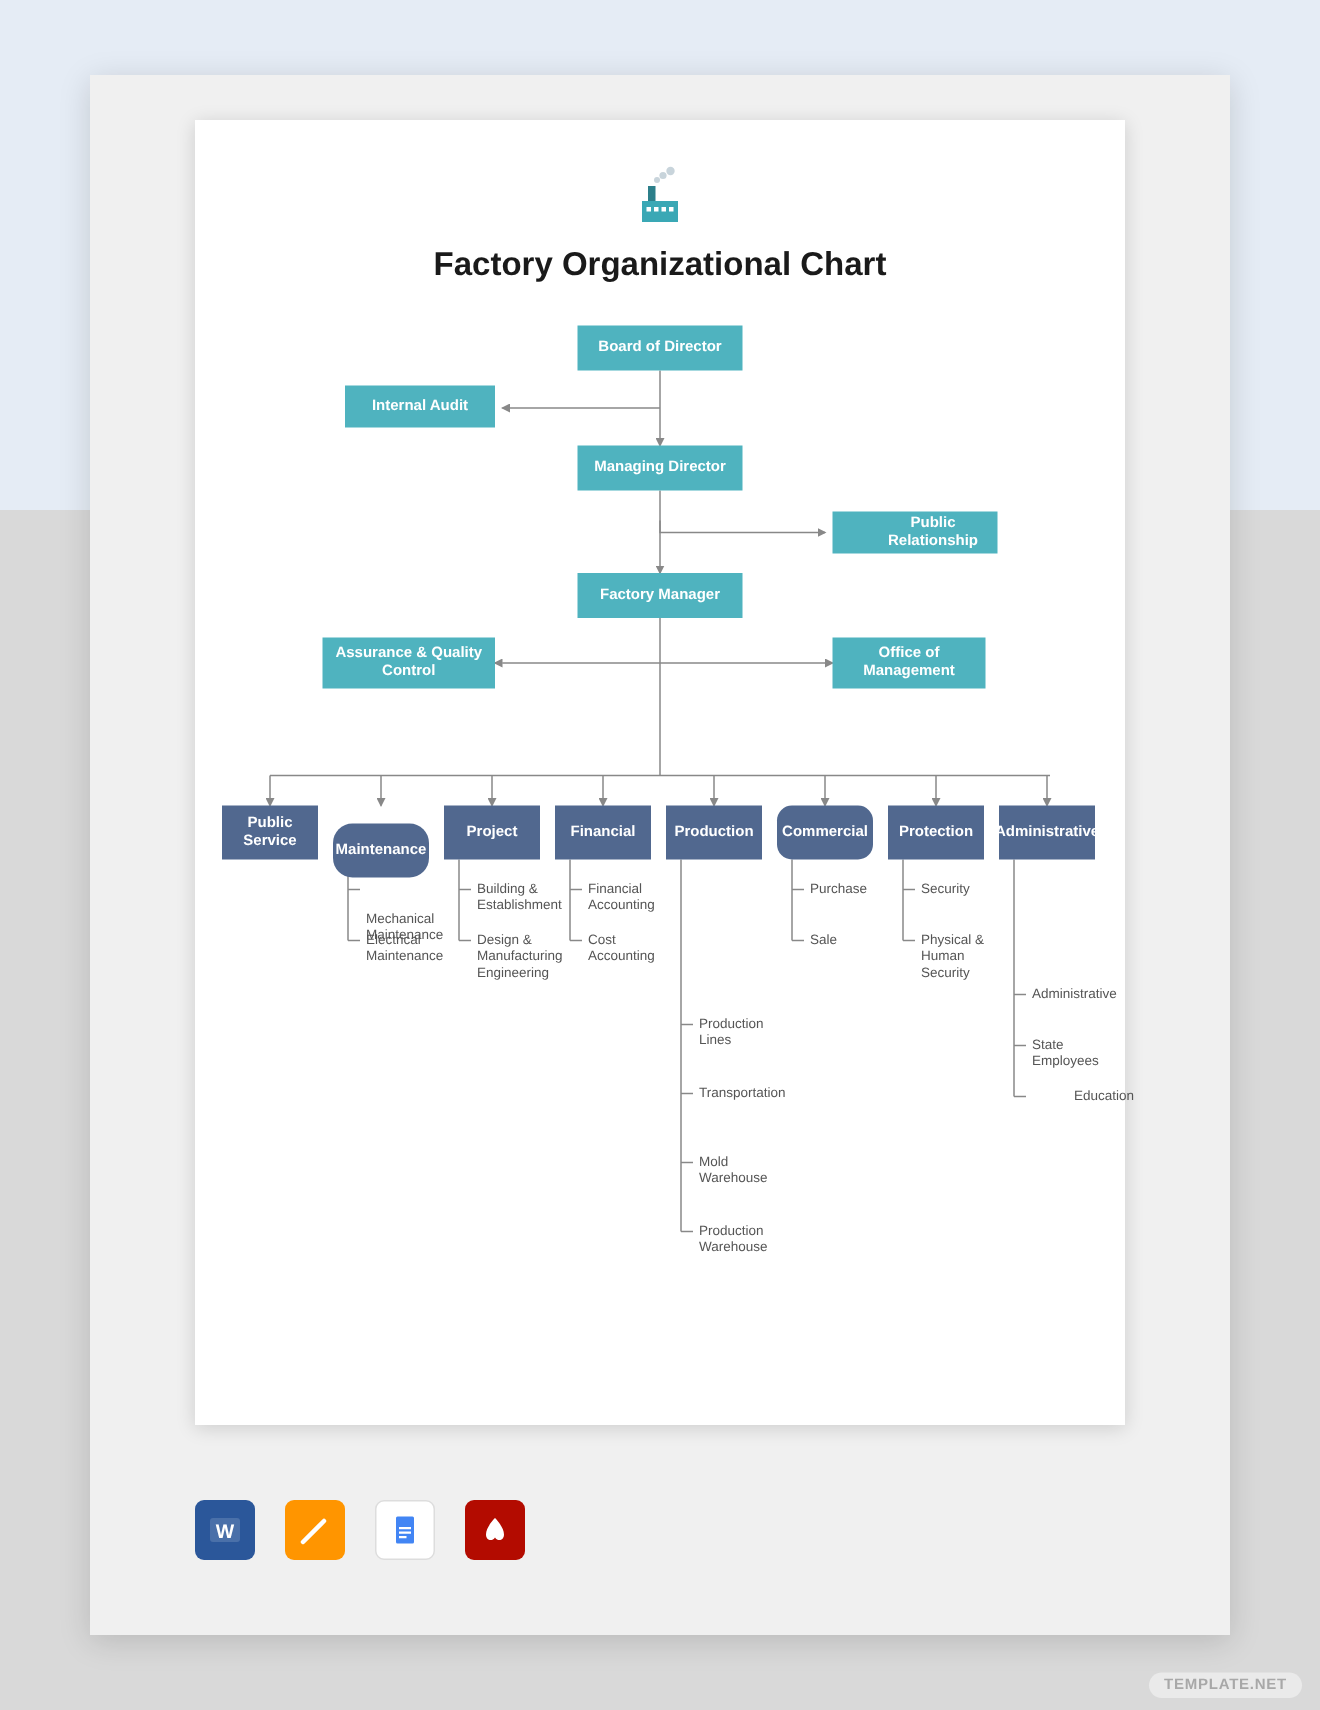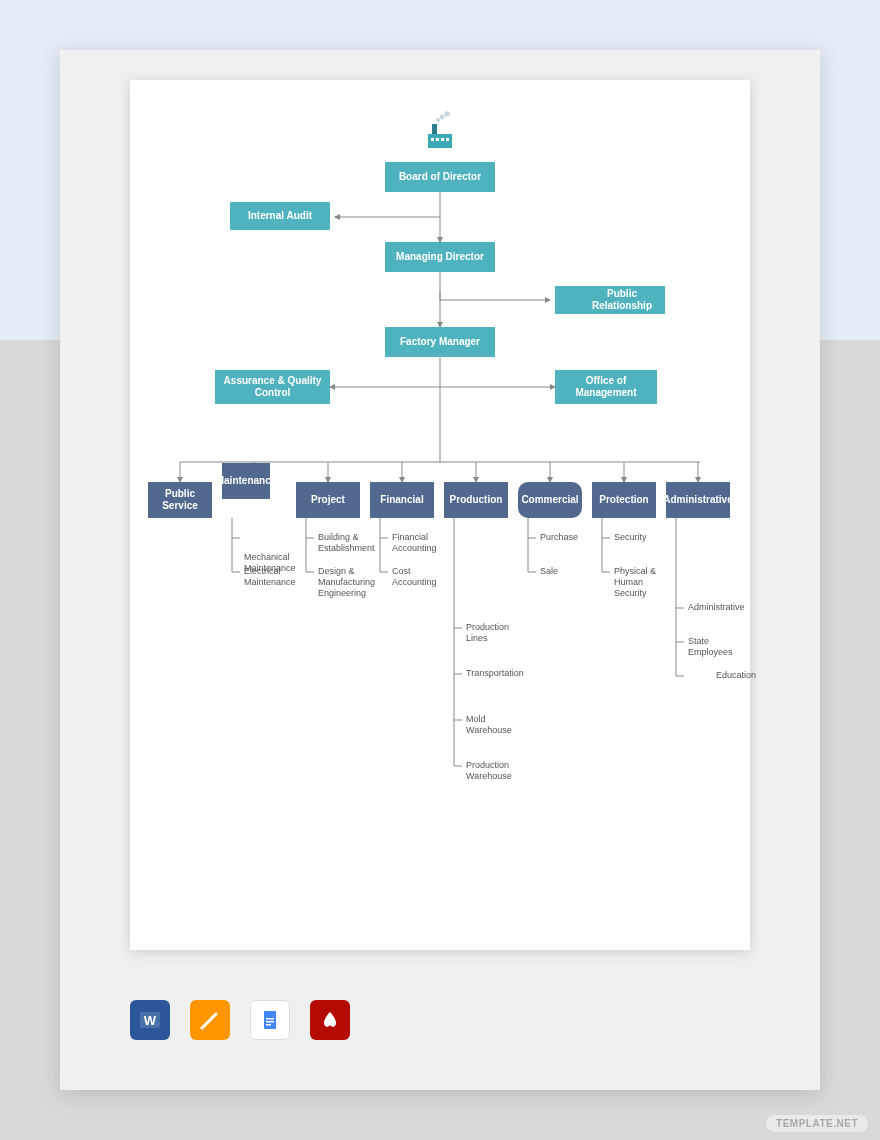--- a/index.html
+++ b/index.html
@@ -125,20 +125,21 @@
         <rect x="13" y="28" width="3" height="3" fill="#fff"></rect>
         <rect x="18" y="28" width="3" height="3" fill="#fff"></rect>
         <rect x="23" y="28" width="3" height="3" fill="#fff"></rect>
         <rect x="28" y="28" width="3" height="3" fill="#fff"></rect>
         <rect x="14" y="14" width="5" height="10" fill="#2c7f8a"></rect>
         <circle cx="20" cy="10" r="2" fill="#c8d4db"></circle>
         <circle cx="24" cy="7" r="2.4" fill="#c8d4db"></circle>
         <circle cx="29" cy="4" r="2.8" fill="#c8d4db"></circle>
       </svg>
     </div>
+    <h1 class="title">Factory Organizational Chart</h1>
 
     <div class="org-area">
 
       <svg class="connectors">
         <defs>
           <marker id="ah" markerWidth="6" markerHeight="6" refX="5" refY="3" orient="auto">
             <path d="M0,0 L6,3 L0,6 Z" fill="#888"></path>
           </marker>
         </defs>
 
@@ -195,21 +196,21 @@
       <div class="node" style="left:225px; top:0; width:110px; height:30px;">Board of Director</div>
       <div class="node" style="left:70px; top:40px; width:100px; height:28px;">Internal Audit</div>
       <div class="node" style="left:225px; top:80px; width:110px; height:30px;">Managing Director</div>
       <div class="node" style="left:395px; top:124px; width:110px; height:28px;padding-left:32px;">Public Relationship</div>
       <div class="node" style="left:225px; top:165px; width:110px; height:30px;">Factory Manager</div>
       <div class="node" style="left:55px; top:208px; width:115px; height:34px;">Assurance &amp; Quality Control</div>
       <div class="node" style="left:395px; top:208px; width:102px; height:34px;">Office of Management</div>
 
       <div id="dept-container">
           <div class="node blue" style="left: -12px; top: 320px; width: 64px; height: 36px;">Public Service</div>
-          <div class="node blue" style="left: 62px; top: 301px; width: 48px; height: 36px;">Maintenance</div>
+          <div class="node blue" style="left: 62px; top: 332px; width: 64px; height: 36px; border-radius: 13px;">Maintenance</div>
           <div class="sub" style="left: 84px; top: 390px;">Mechanical Maintenance</div>
           <div class="sub" style="left: 84px; top: 404px;">Electrical Maintenance</div>
           <div class="node blue" style="left: 136px; top: 320px; width: 64px; height: 36px;">Project</div>
           <div class="sub" style="left: 158px; top: 370px;">Building &amp; Establishment</div>
           <div class="sub" style="left: 158px; top: 404px;">Design &amp; Manufacturing Engineering</div>
           <div class="node blue" style="left: 210px; top: 320px; width: 64px; height: 36px;">Financial</div>
           <div class="sub" style="left: 232px; top: 370px;">Financial Accounting</div>
           <div class="sub" style="left: 232px; top: 404px;">Cost Accounting</div>
           <div class="node blue" style="left: 284px; top: 320px; width: 64px; height: 36px;">Production</div>
           <div class="sub" style="left: 306px; top: 460px;">Production Lines</div>

